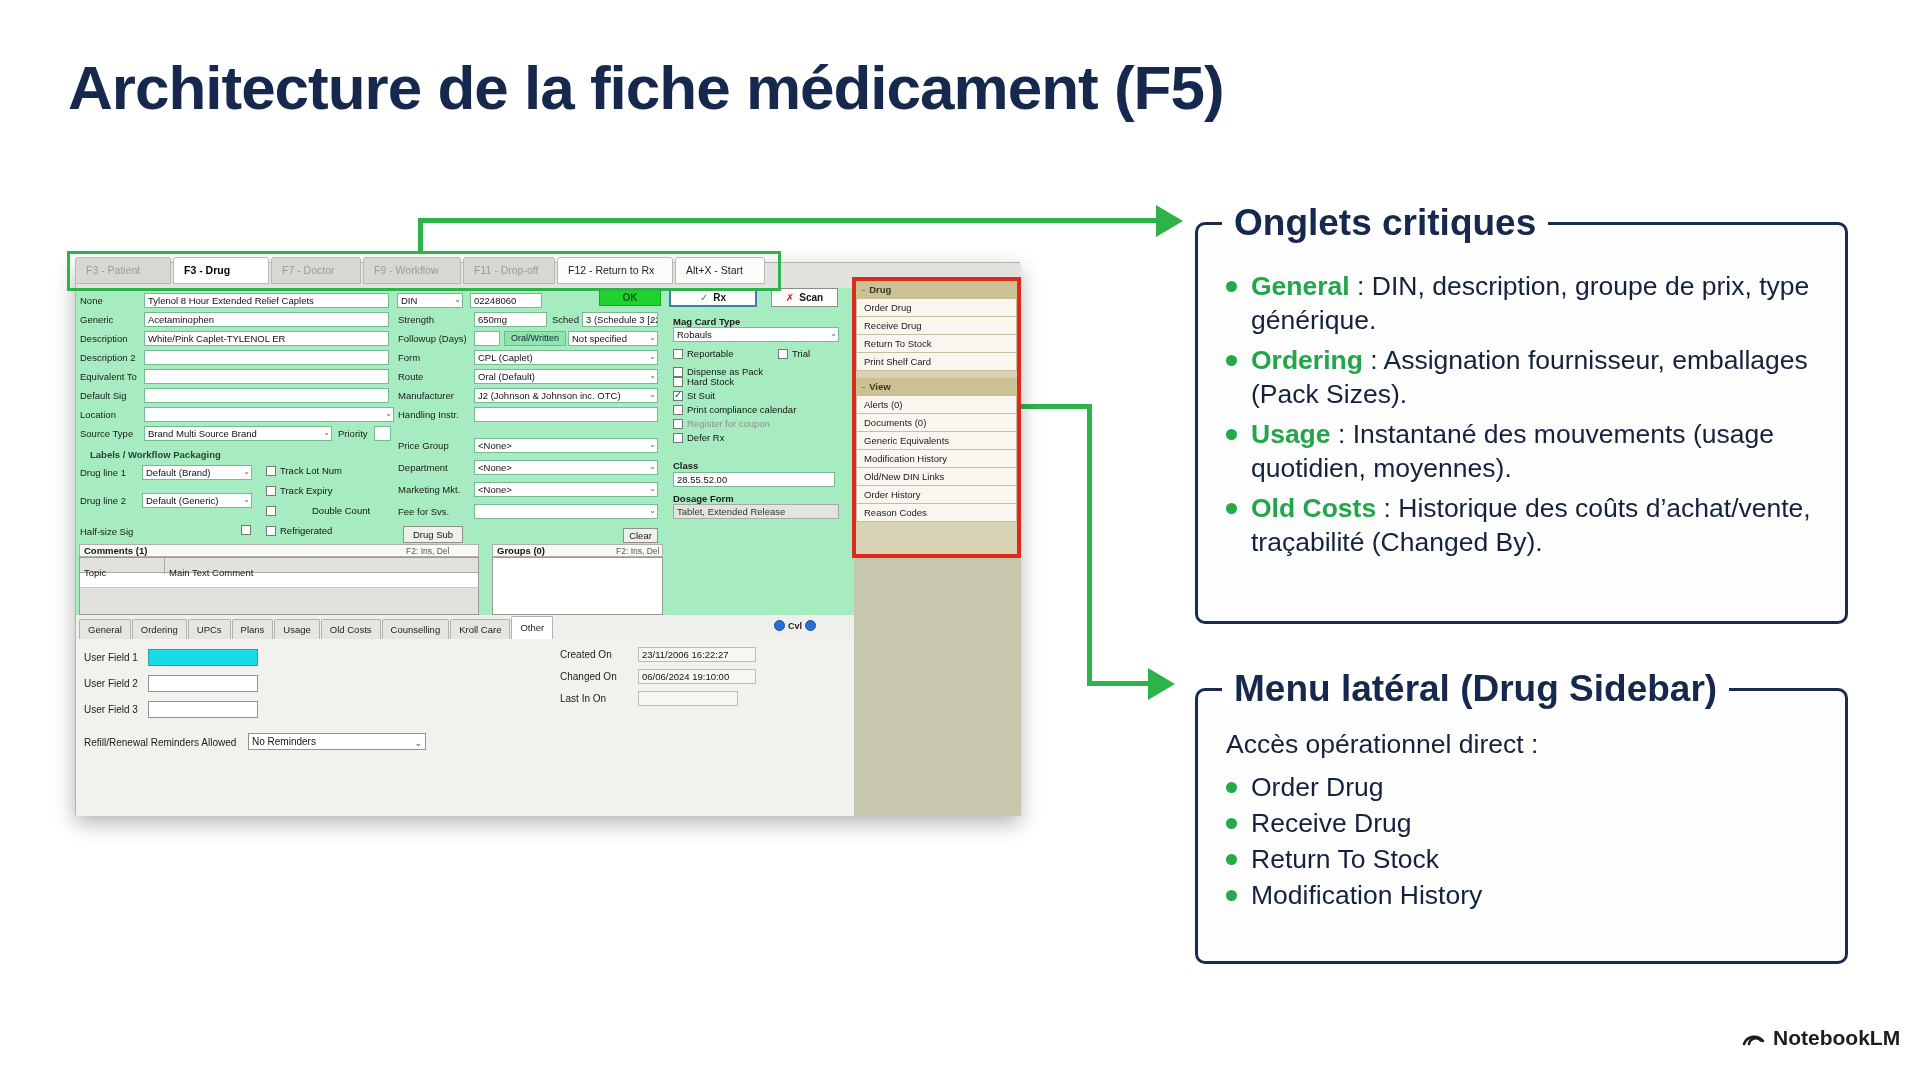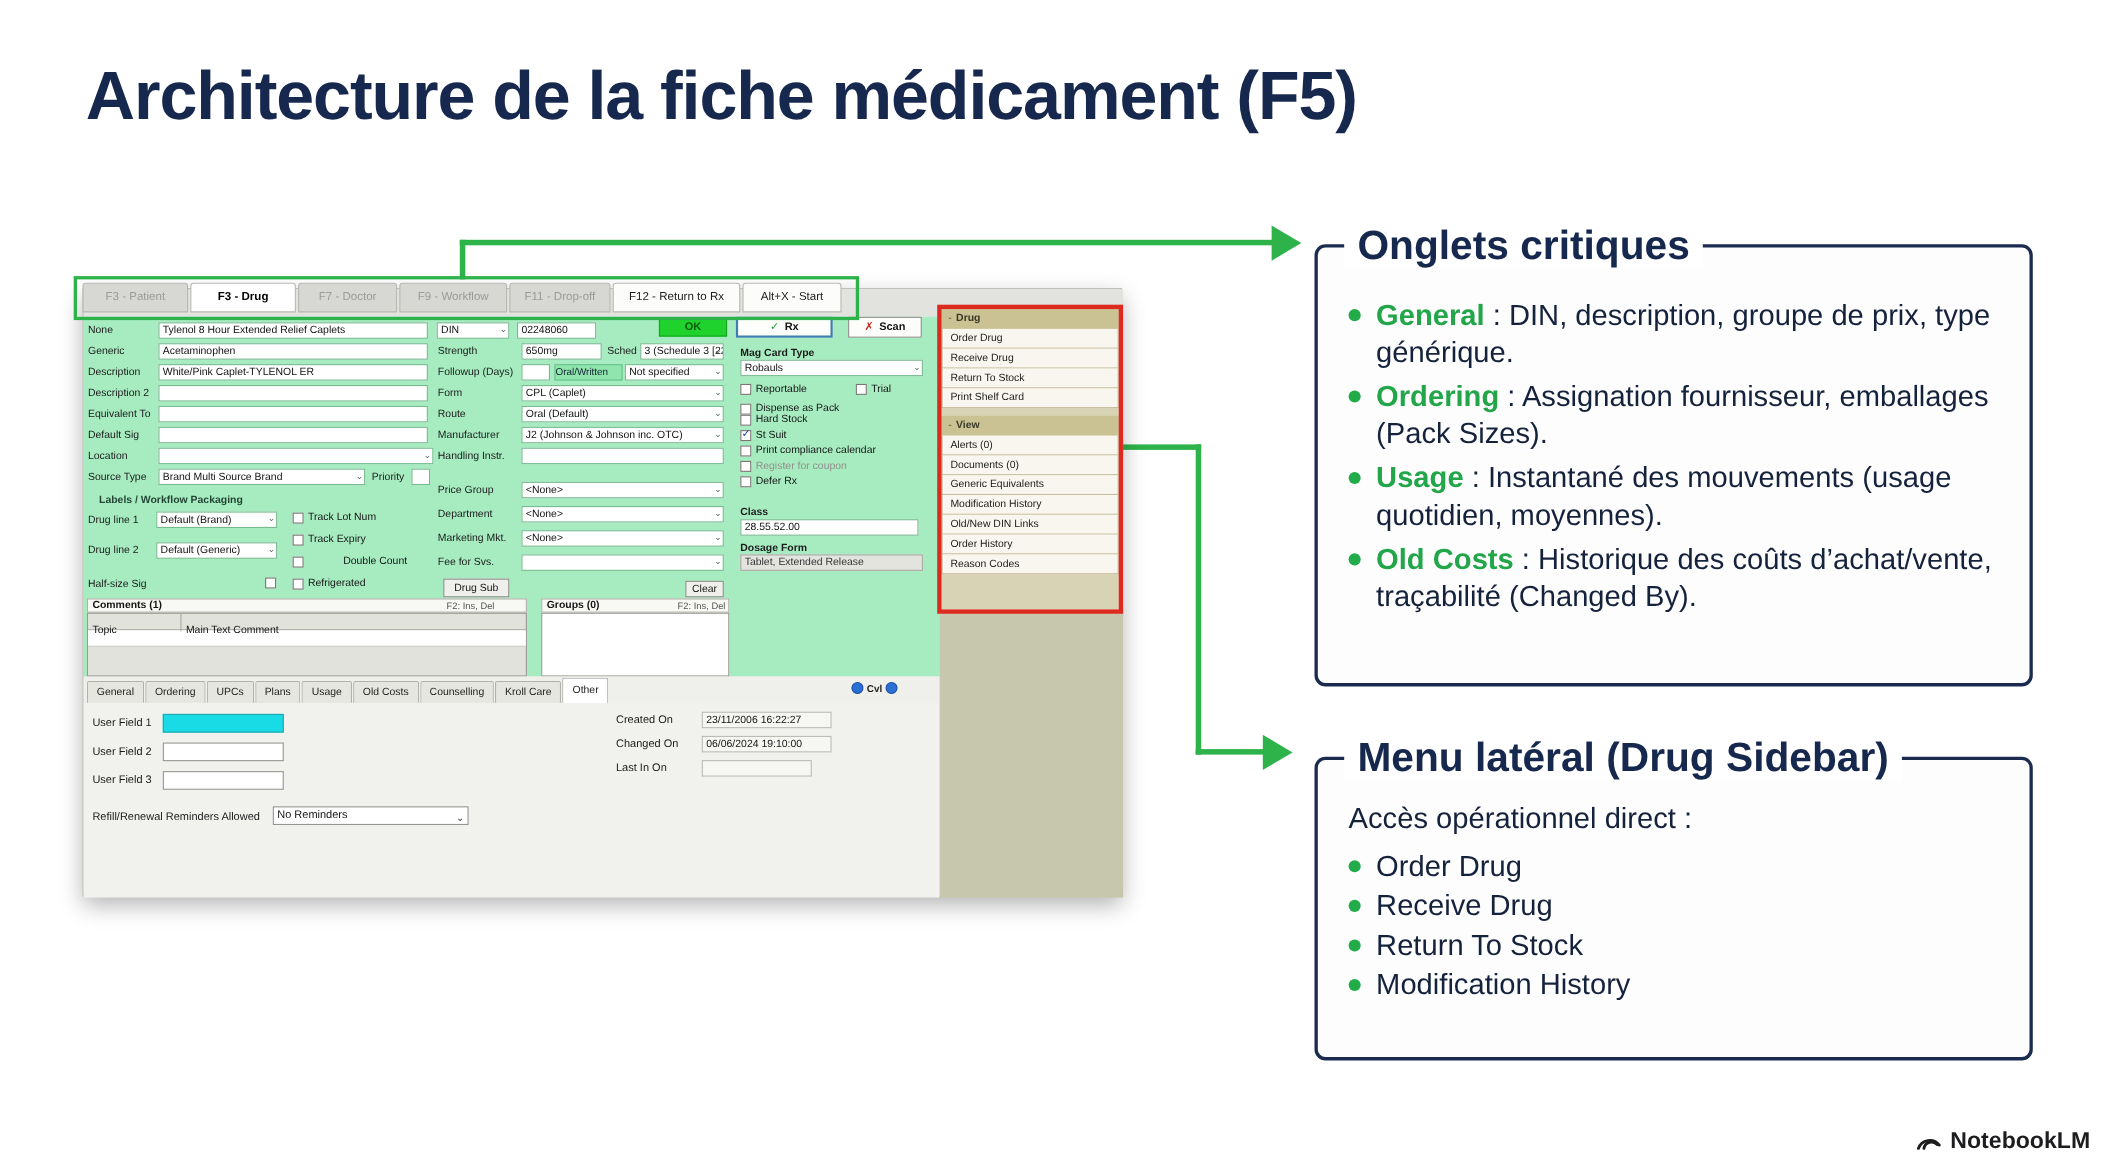--- a/index.html
+++ b/index.html
@@ -1,21 +1,21 @@
 <!DOCTYPE html>
 <html><head>
 <meta charset="utf-8">
 <style>
   * { margin:0; padding:0; box-sizing:border-box; }
   html,body { width:1912px; height:1067px; }
   body { position:relative; overflow:hidden; background:#ffffff;
          font-family:"Liberation Sans","DejaVu Sans",sans-serif; }
 
   
-  .title { position:absolute; left:78px; top:52px; font-size:62px; font-weight:bold;
+  .title { position:absolute; left:68px; top:52px; font-size:62px; font-weight:bold;
            color:#16284e; letter-spacing:-1px; }
   .brand { position:absolute; left:1742px; top:1026px; display:flex; align-items:center;
            gap:7px; font-size:21px; font-weight:bold; color:#1d1d1f; }
 
   
   .aline { position:absolute; background:#2eb34b; }
   .ahead { position:absolute; width:0; height:0; border-top:16px solid transparent;
            border-bottom:16px solid transparent; border-left:27px solid #2eb34b; }
 
   
@@ -31,37 +31,37 @@
   .intro { font-size:26.5px; color:#15223c; margin-bottom:10px; }
   .box2 .bullet-row { margin-bottom:2px; }
 
   
   .app { position:absolute; left:75px; top:262px; width:945px; height:553px;
          background:#f1f1ee; border:1px solid #b3b3ae; box-shadow:0 8px 20px rgba(0,0,0,.30);
          font-size:9.5px; color:#141414; }
   .topstrip { position:absolute; left:0; top:0; width:945px; height:25px; background:#e2e2de; }
 
   .wtabs { position:absolute; left:-1px; top:-6px; display:flex; }
-  .wtab { height:27px; line-height:25px; text-align:center; font-size:10.5px;
+  .wtab { height:27px; line-height:25px; text-align:left; font-size:10.5px;
           border:1px solid #b9b9b4; border-radius:3px 3px 0 0; margin-right:2px;
           background:#d7d7d3; color:#9b9b97; padding:0 10px; white-space:nowrap; }
   .wtab.active { background:#ffffff; color:#000; font-weight:bold; }
   .wtab.lit { background:#fcfcfa; color:#1c1c1c; }
   .green-outline { position:absolute; left:-9px; top:-12px; width:714px; height:40px;
                    border:3.5px solid #2eb34b; pointer-events:none; z-index:5; }
 
   .formbg { position:absolute; left:0; top:25px; width:778px; height:327px; background:#a7ecc0; }
   .lbl { position:absolute; font-size:9.5px; line-height:15px; color:#1a1a1a; white-space:nowrap; }
   .lbl.b { font-weight:bold; }
   .fld { position:absolute; height:15px; background:#fff; border:1px solid #76ba90;
          font-size:9.5px; line-height:13px; padding:0 3px; white-space:nowrap; overflow:hidden; color:#111; }
   .fld .chev { position:absolute; right:1px; top:1px; font-size:8px; color:#4a6a58; line-height:10px; }
   .fld.gray { background:#e4e4df; border-color:#a9a9a3; color:#333; }
   .owl { position:absolute; height:15px; background:#8fe5ad; border:1px solid #69c189;
-         font-size:9px; line-height:13px; text-align:left; color:#123; }
+         font-size:9px; line-height:13px; text-align:center; color:#123; }
   .cb { position:absolute; display:flex; gap:4px; align-items:center; font-size:9.5px; white-space:nowrap; }
   .cb .bx { width:10px; height:10px; background:#fff; border:1px solid #767672; flex:none; position:relative; }
   .cb .ck { position:absolute; left:0; top:-3px; font-size:10px; font-weight:bold; color:#1b44ae; }
   .cb.dis { color:#90908b; }
   .btn { position:absolute; background:#efefec; border:1px solid #8f8f8a; text-align:center;
          font-size:9.5px; line-height:15px; }
   .okbtn { position:absolute; background:#1fd32c; border:1px solid #12a51e; color:#0a5c10;
            font-weight:bold; text-align:center; font-size:10px; line-height:15px; }
   .icobtn { position:absolute; background:#fdfdfb; border:1px solid #8f8f8a; display:flex;
             align-items:center; justify-content:center; gap:5px; font-size:10px; font-weight:bold; }

